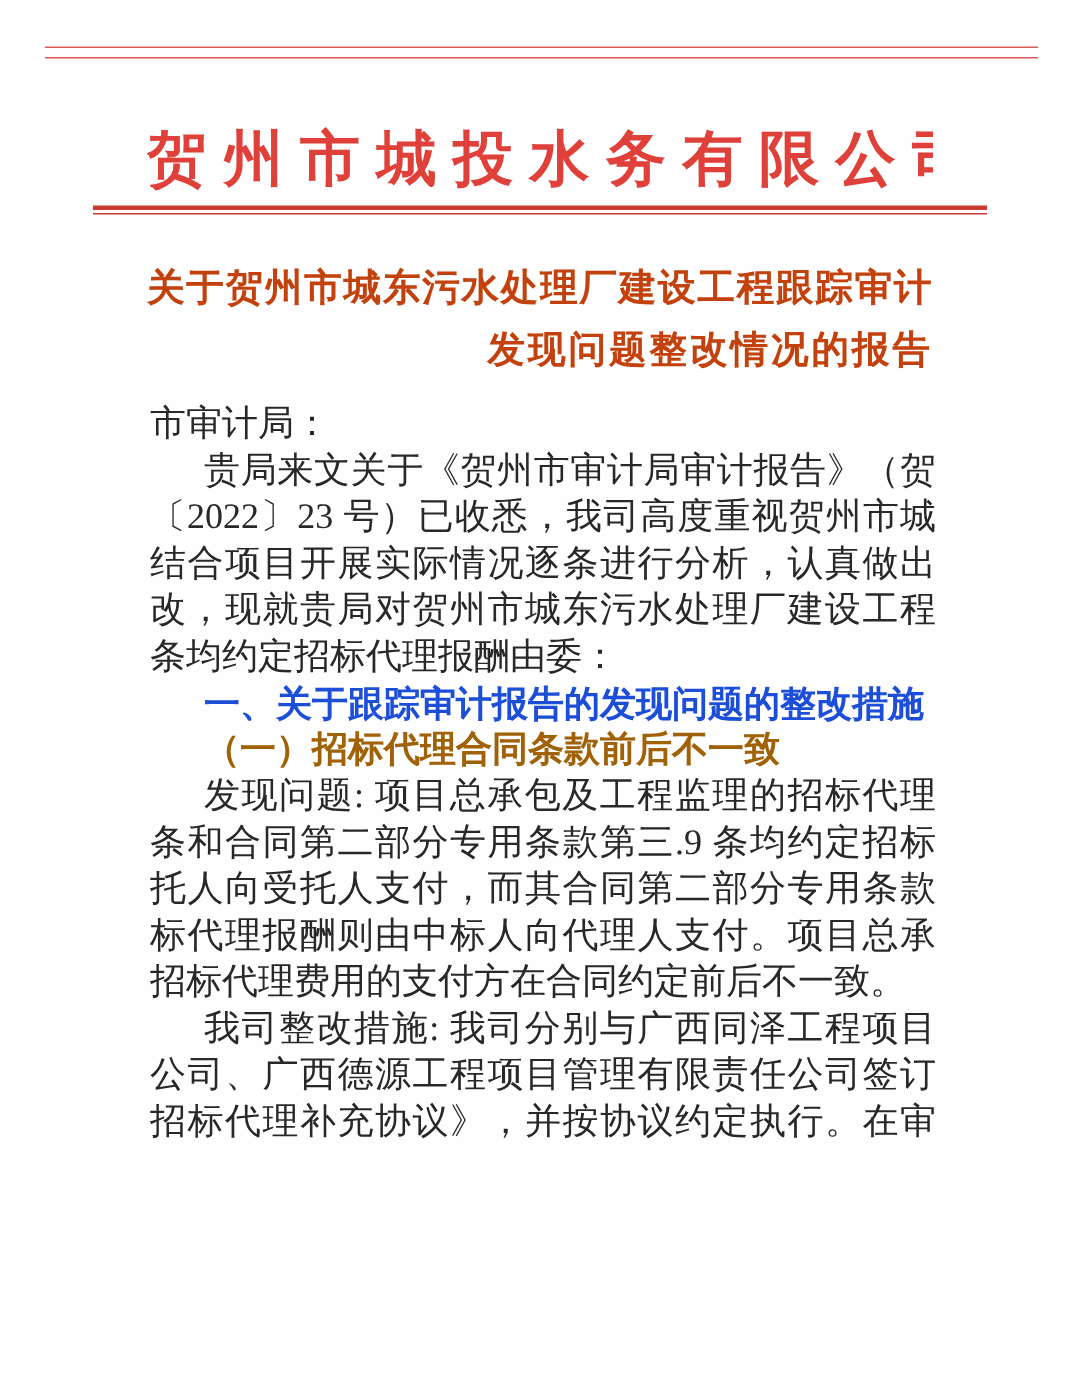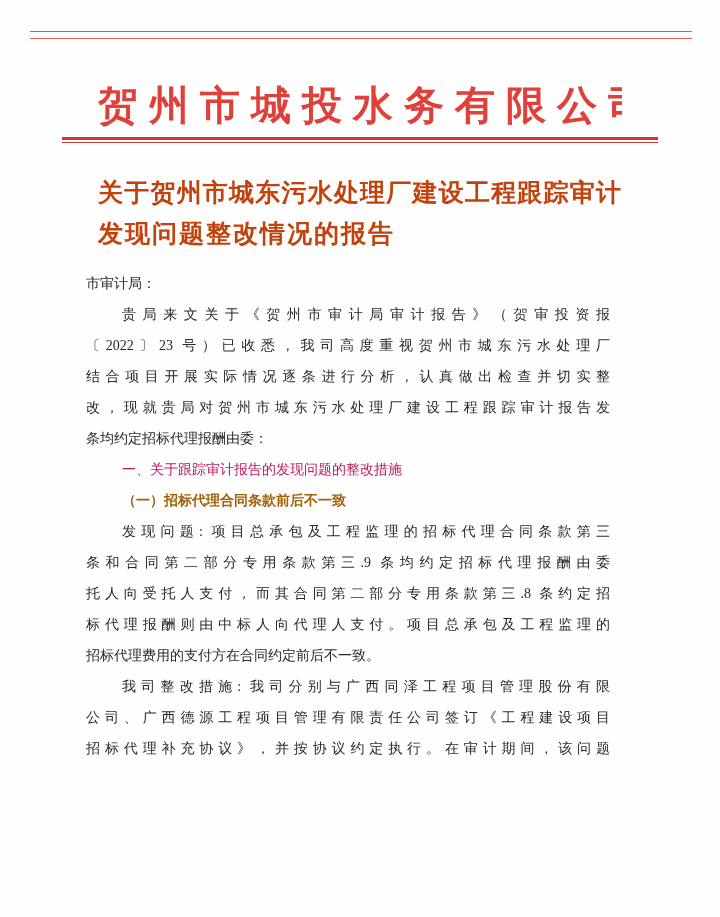--- a/index.html
+++ b/index.html
@@ -60,45 +60,45 @@
     line-height: 41px;
     letter-spacing: 1px;
     text-align: justify;
     text-align-last: justify;
     overflow: hidden;
   }
   .doc-title .t2 {
     height: 41px;
     line-height: 41px;
     letter-spacing: 2px;
-    text-align: left;
+    text-align: right;
   }
 
   
   .doc-body {
     position: absolute;
-    left: 86px;
+    left: 100px;
     top: 268px;
     width: 524px;
-    font-size: 14px;
+    font-size: 24px;
     color: #282828;
   }
   .para { margin: 0; }
   .line {
     height: 31px;
     line-height: 31px;
     text-align: justify;
     overflow: hidden;
   }
   .line.stretch { text-align-last: justify; }
   .line.indent { text-indent: 36px; }
   .para.heading1 .line {
     font-family: "Liberation Sans", sans-serif;
-    font-weight: normal;
-    color: #be185d;
+    font-weight: bold;
+    color: #1d4ed8;
   }
   .para.heading2 .line {
     font-weight: bold;
     color: #a16207;
   }
 </style>
 </head>
 <body>
 
 <div class="page">

